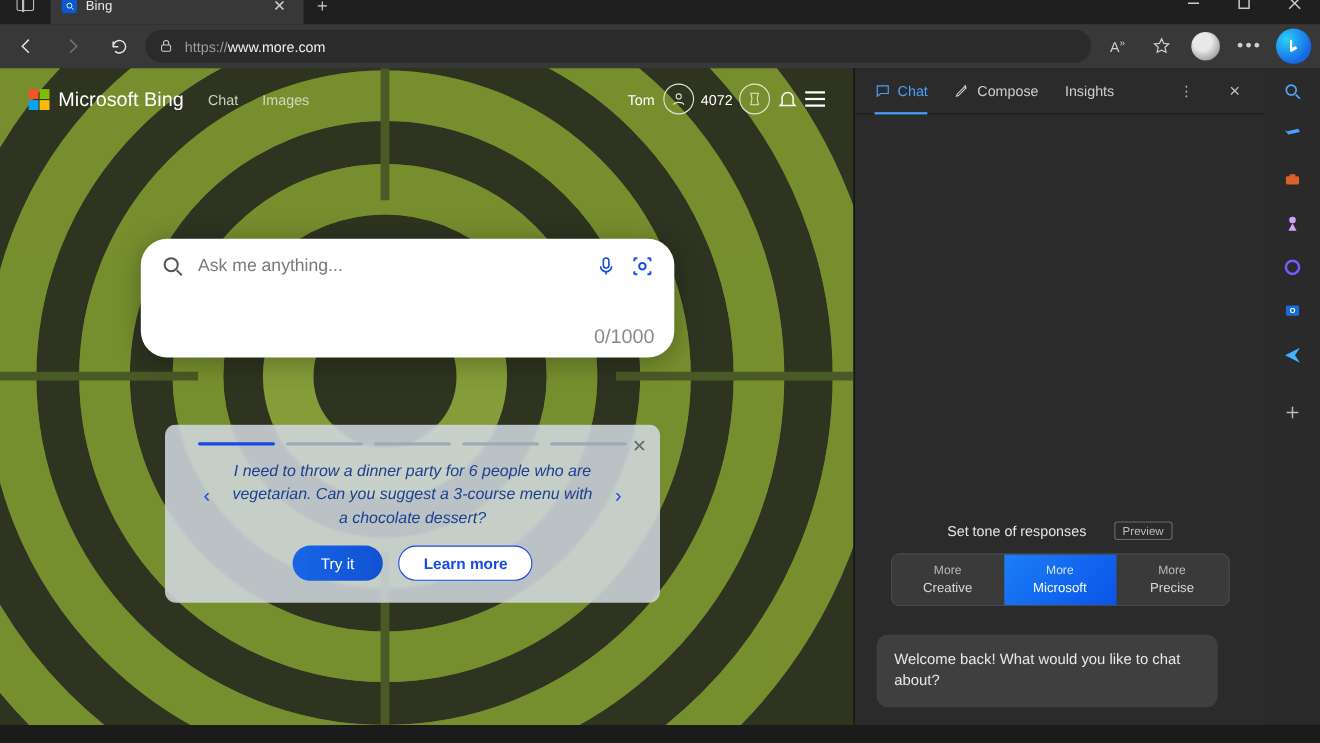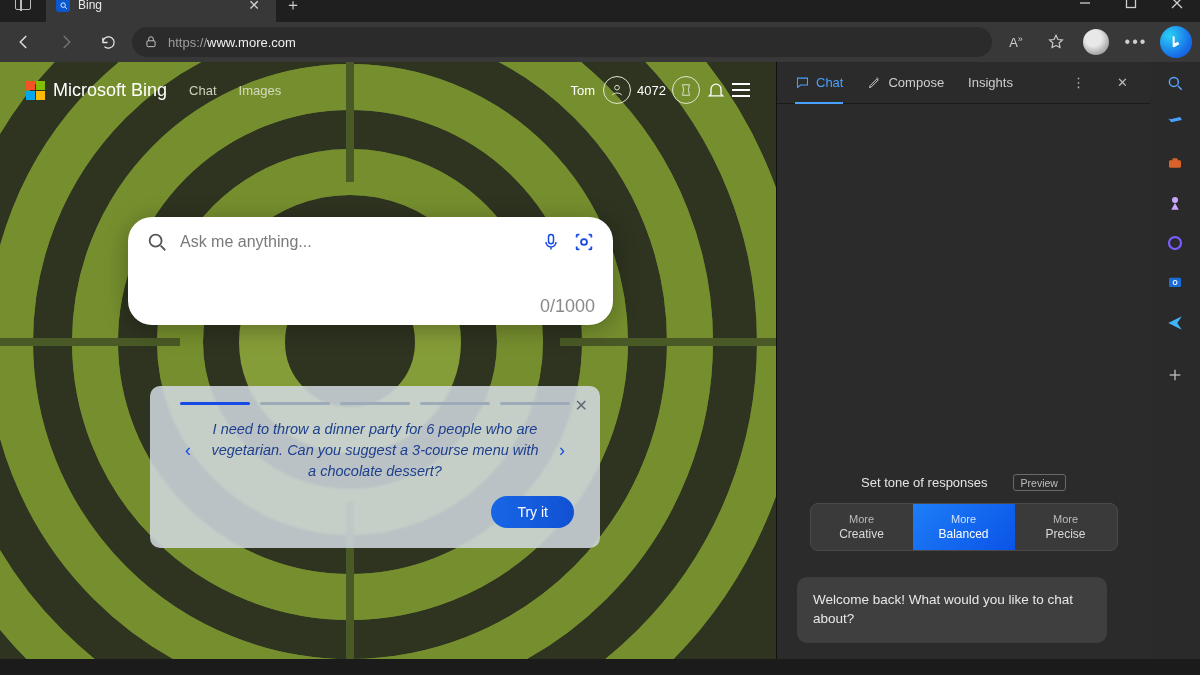--- a/index.html
+++ b/index.html
@@ -51,21 +51,21 @@
   .s-ico{color:#174ae4}
   .s-counter{align-self:flex-end;color:#8a8a8a;font-size:18px;margin-top:auto}
   .promo{position:absolute;left:150px;top:324px;width:450px;background:rgba(210,218,225,.86);backdrop-filter:blur(1px);border-radius:10px;padding:16px 26px 20px;color:#274690}
   .dots{display:flex;gap:10px;justify-content:center;margin-bottom:14px}
   .dots span{width:70px;height:3px;border-radius:2px;background:#9daab8}
   .dots span.on{background:#174ae4}
   .promo .xp{position:absolute;right:12px;top:10px;color:#5e6a78;font-size:16px}
   .promo-body{display:flex;align-items:center;gap:6px}
   .chev{width:24px;color:#174ae4;font-size:18px;text-align:center}
   .promo-text{flex:1;text-align:center;font-style:italic;font-size:14.5px;color:#1e3f8f;line-height:1.45}
-  .promo-btns{display:flex;gap:14px;justify-content:flex-end;margin-top:14px}
+  .promo-btns{display:flex;gap:14px;justify-content:center;margin-top:14px}
   .btn-primary{background:linear-gradient(90deg,#1766e6,#1151d3);color:#fff;border:none;border-radius:20px;padding:8px 26px;font-size:14px;font-weight:500}
   .btn-outline{background:#fff;color:#174ae4;border:1.5px solid #174ae4;border-radius:20px;padding:7px 22px;font-size:14px;font-weight:600}
   .panel{width:374px;height:597px;background:#2b2b2b;border-left:1px solid #111;display:flex;flex-direction:column;position:relative}
   .panel-tabs{height:42px;display:flex;align-items:center;gap:24px;padding:0 18px;border-bottom:1px solid #1a1a1a;color:#cfcfcf;font-size:13px}
   .ptab{display:flex;align-items:center;gap:6px;height:100%;position:relative}
   .ptab.active{color:#4aa0ff}
   .ptab.active::after{content:"";position:absolute;left:0;right:0;bottom:-1px;height:2px;background:#4aa0ff}
   .ptab-gap{flex:1}
   .ptab-icn{color:#bdbdbd;padding:4px}
   .panel-body{flex:1;display:flex;flex-direction:column;justify-content:flex-end;align-items:center;padding:20px 20px 0}
@@ -267,20 +267,21 @@
           <span></span>
           <span></span>
         </div>
       <div class="promo-body">
         <div class="chev">‹</div>
         <div class="promo-text">I need to throw a dinner party for 6 people who are vegetarian. Can you suggest a 3-course menu with a chocolate dessert?</div>
         <div class="chev">›</div>
       </div>
       <div class="promo-btns">
         <button class="btn-primary">Try it</button>
+        <button class="btn-outline">Learn more</button>
       </div>
     </div>
   </div>
 
   <div class="panel">
     <div class="panel-tabs">
       <div class="ptab active">
         <svg width="15" height="15" viewBox="0 0 24 24">
             <path d="M4 5h16v11H9l-5 4V5z" fill="none" stroke="#4aa0ff" stroke-width="1.7"></path>
           </svg>
@@ -304,21 +305,21 @@
         <span>Set tone of responses</span>
         <span class="preview-badge">Preview</span>
       </div>
       <div class="tone-row">
         <div class="tone">
             <span class="more">More</span>
             <span>Creative</span>
           </div>
         <div class="tone active">
             <span class="more">More</span>
-            <span>Balanced</span>
+            <span>Microsoft</span>
           </div>
         <div class="tone">
             <span class="more">More</span>
             <span>Precise</span>
           </div>
       </div>
       <div class="welcome">Welcome back! What would you like to chat about?</div>
     </div>
   </div>
 

